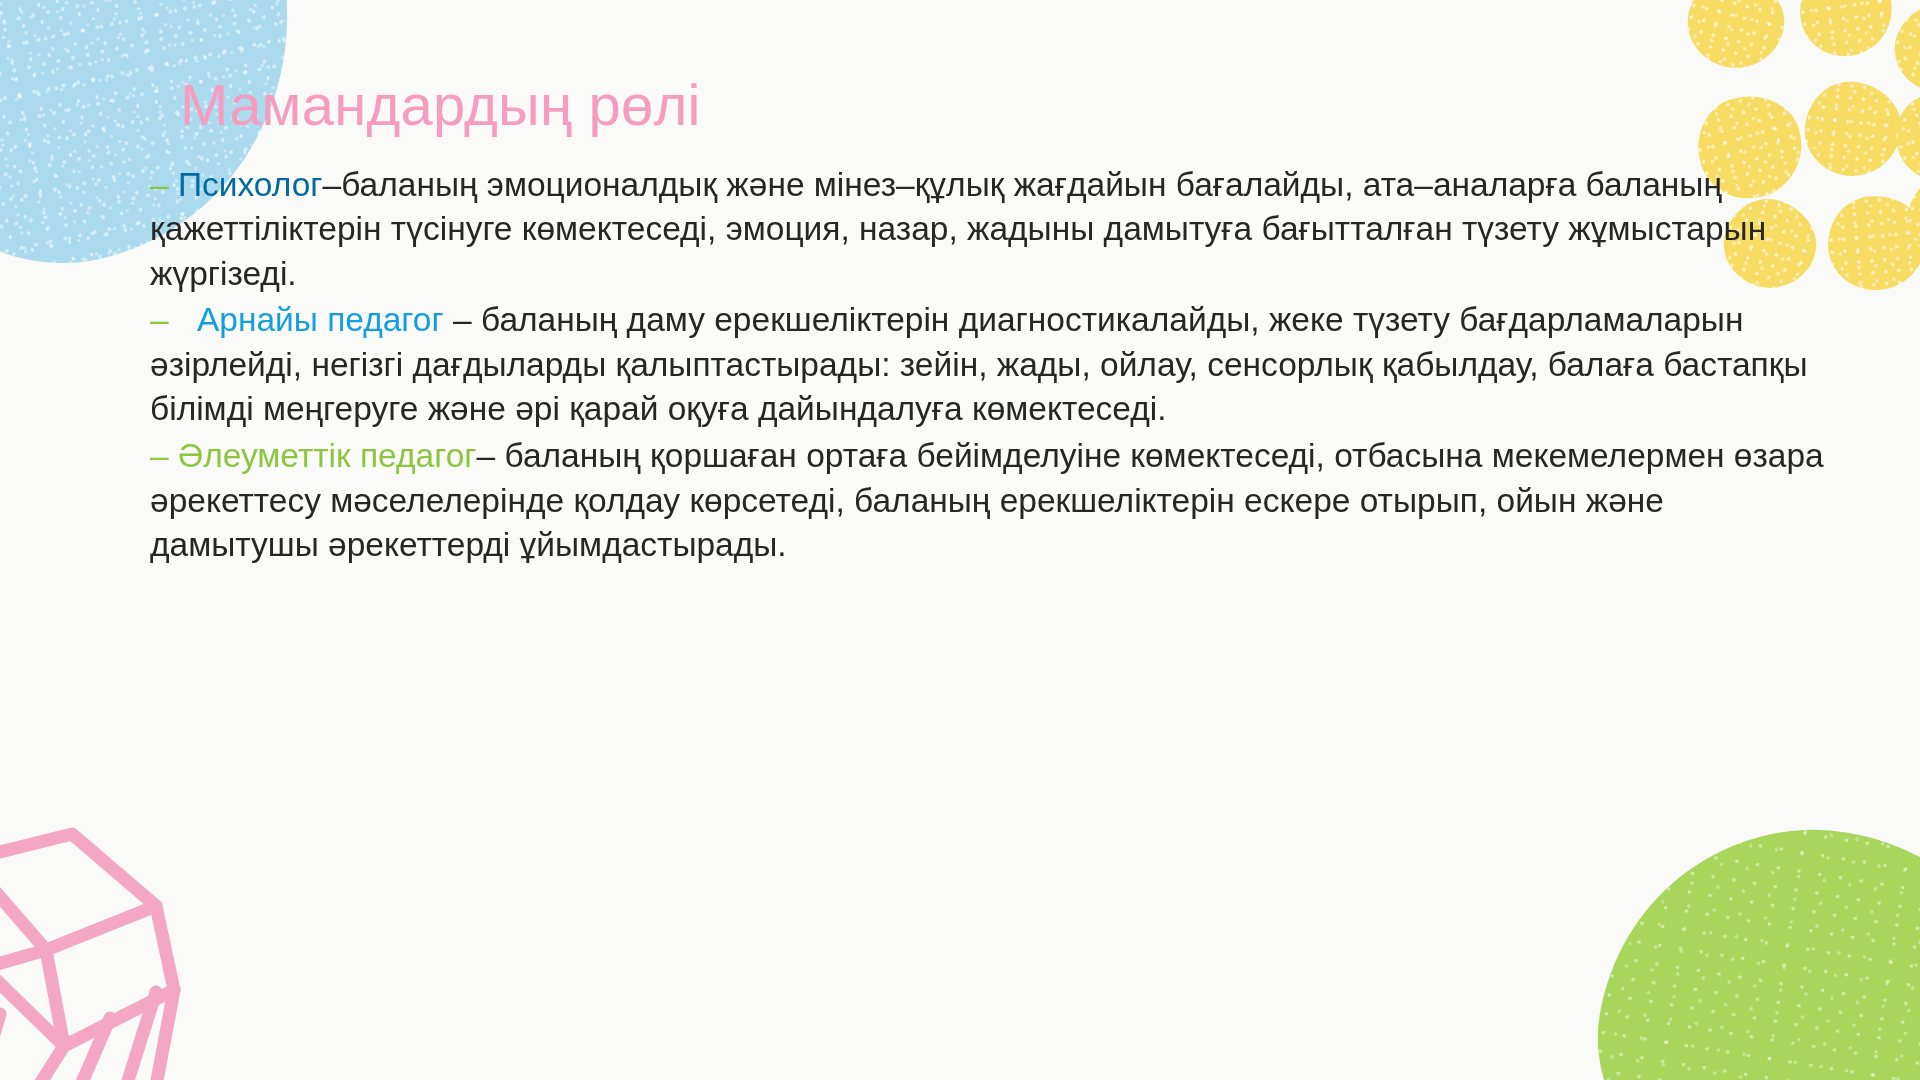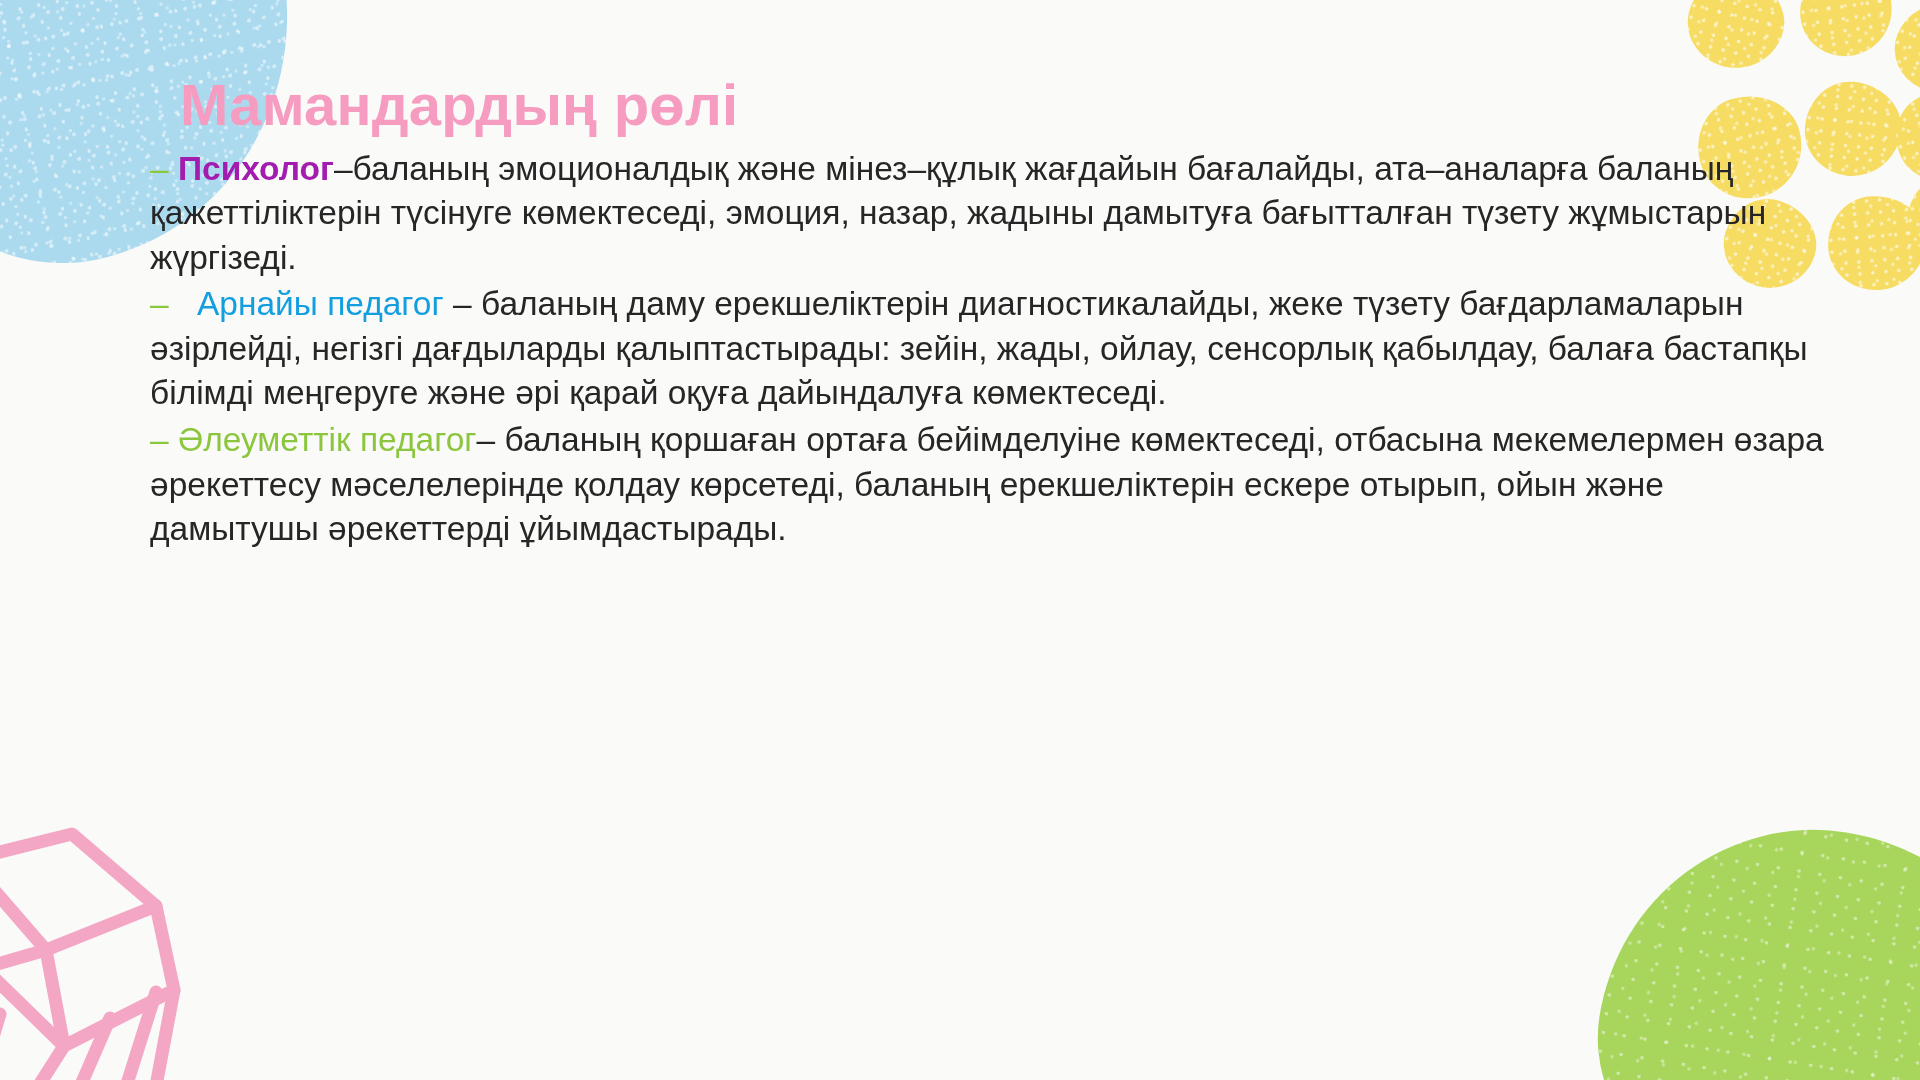--- a/index.html
+++ b/index.html
@@ -78,36 +78,36 @@
   
   #content {
     position: absolute;
     left: 150px;
     top: 72px;
     width: 1690px;
   }
   #page-title {
     color: #F59CC0;
     font-size: 58px;
-    font-weight: 700;
+    font-weight: 400;
     line-height: 1.15;
-    margin: 0 0 8px 30px;
+    margin: 0 0 24px 30px;
     letter-spacing: .2px;
   }
   #body-blocks { margin: 0; padding: 0; }
   .para {
     font-size: 33.5px;
     line-height: 1.33;
     color: #262626;
     margin: 0 0 2px 0;
     text-align: left;
   }
   .lead-dash { color: #8CC63E; }
   .role { white-space: nowrap; }
-  .role-psychologist { color: #a21caf; font-weight: bold; }
+  .role-psychologist { color: #0369a1; }
   .role-speech       { color: #F5C431; }
   .role-special      { color: #139FDF; margin-left: 19px; }
   .role-social       { color: #8CC63E; }
   .sep { color: #262626; }
 </style>
 </head>
 <body>
 
 <div id="slide">
 

